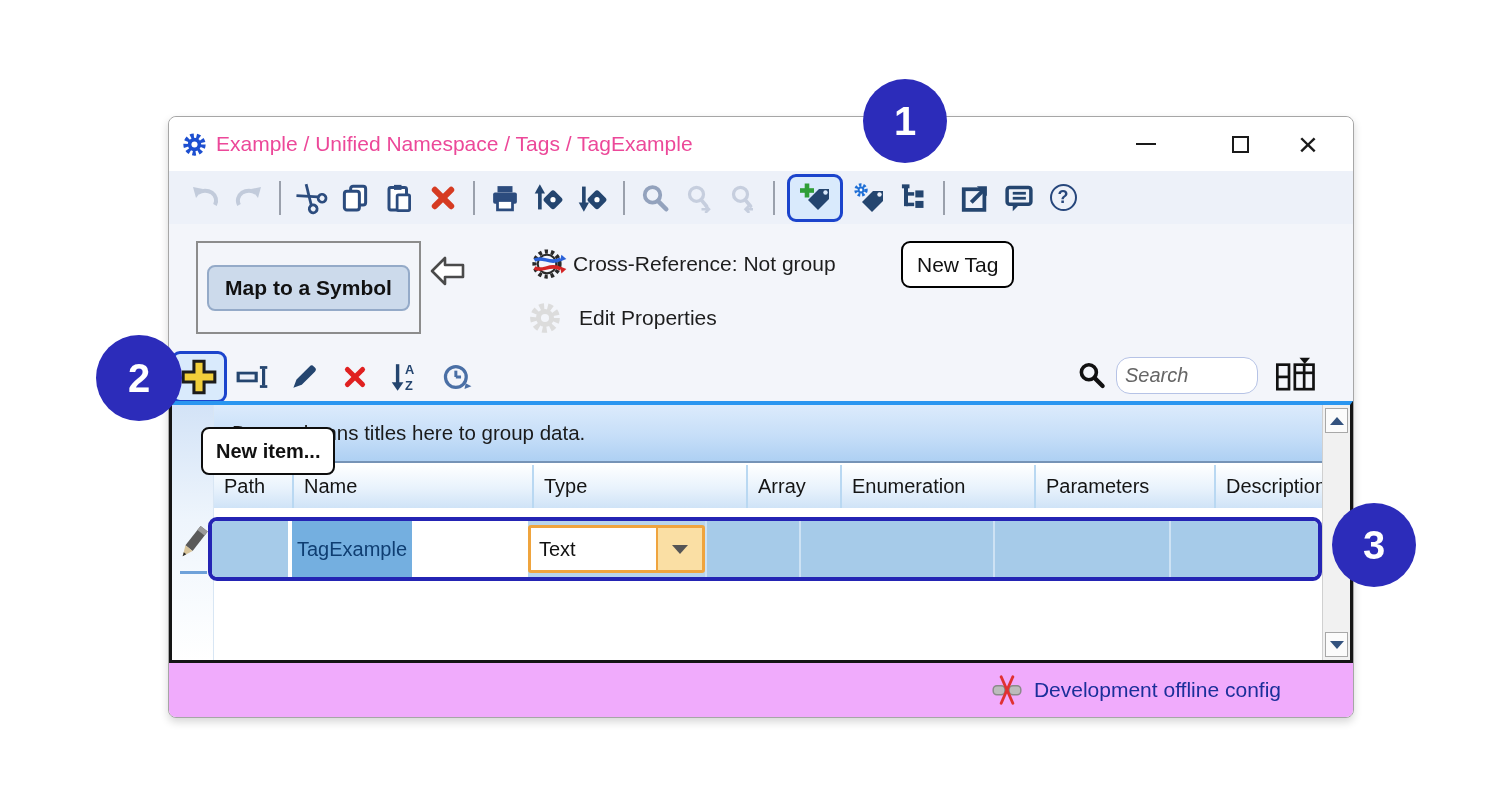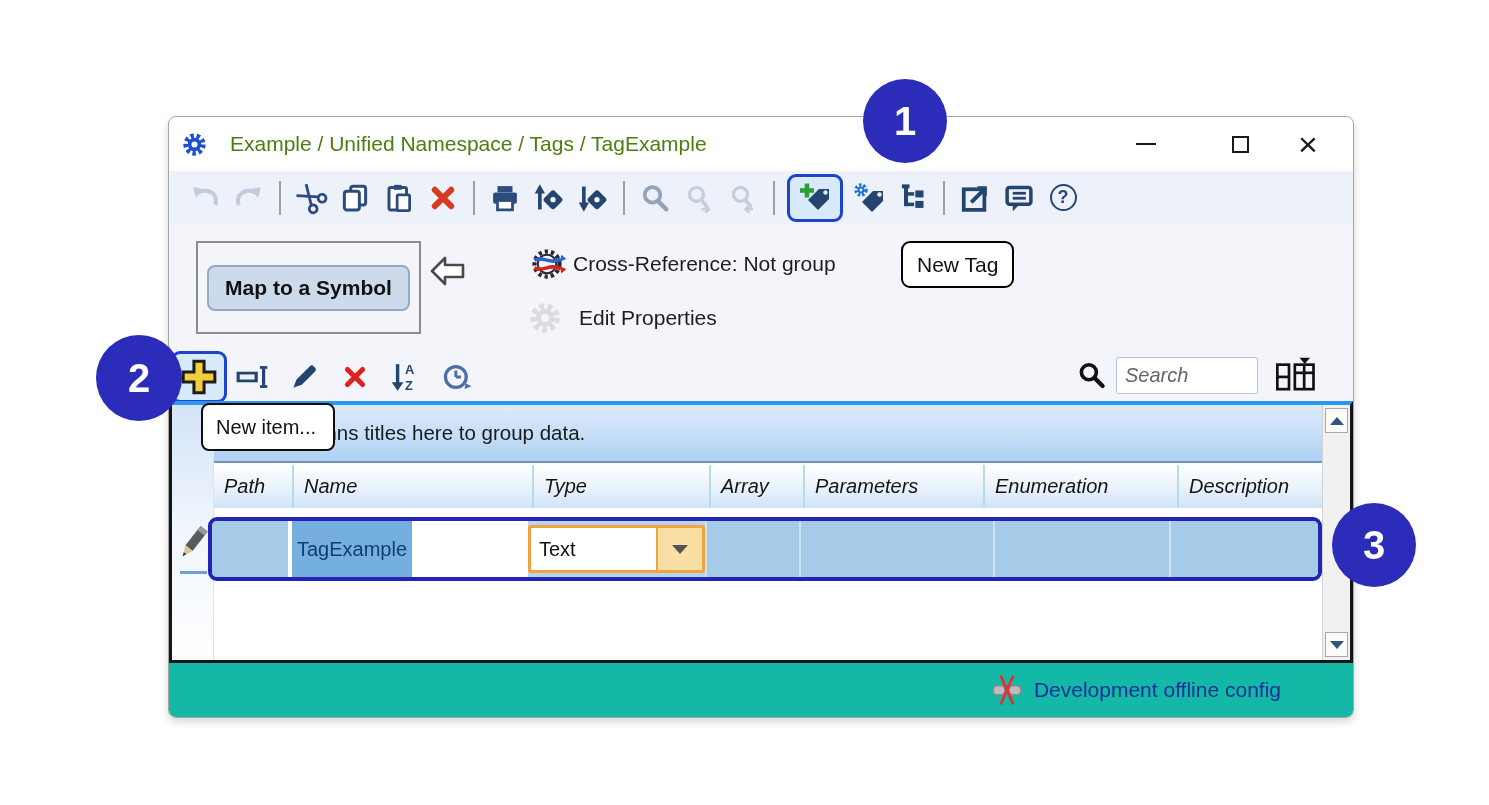--- a/index.html
+++ b/index.html
@@ -8,21 +8,21 @@
   .stage { position:relative; width:1489px; height:805px; }
 
   
   .window { position:absolute; left:168px; top:116px; width:1186px; height:602px;
             background:#fff; border:1px solid #a6a6a6; border-radius:8px;
             box-shadow:0 4px 8px rgba(0,0,0,.16); }
 
   
   .titlebar { position:absolute; left:0; top:0; right:0; height:54px; background:#fff;
               border-radius:8px 8px 0 0; display:flex; align-items:center; padding-left:12px; }
-  .title-text { font-size:21px; color:#4d7c0f; margin-left:22px; }
+  .title-text { font-size:21px; color:#ec4899; margin-left:8px; }
   .win-controls { position:absolute; right:0; top:0; height:54px; width:260px; }
   .wc { position:absolute; top:0; height:54px; width:54px; display:flex; align-items:center; justify-content:center; cursor:default; }
   .wc-min { right:180px; } .wc-max { right:86px; } .wc-close { right:18px; }
   .min-glyph { display:block; width:20px; border-top:2.5px solid #1a1a1a; }
   .max-glyph { display:block; width:17px; height:17px; border:2.5px solid #1a1a1a; }
   .close-glyph { font-size:34px; color:#1a1a1a; line-height:1; font-weight:400; }
 
   
   .toolbar { position:absolute; left:0; top:54px; right:0; height:53px; background:#edf1f9;
              display:flex; align-items:center; padding-left:14px; }
@@ -53,48 +53,48 @@
 
   
   .action-plus { position:absolute; left:2px; top:127px; width:56px; height:52px;
                  border:3.5px solid #1c44cc; border-radius:9px; background:#d9eafc;
                  display:flex; align-items:center; justify-content:center; }
   .act { position:absolute; top:132px; width:42px; height:42px; display:flex; align-items:center; justify-content:center; }
   .a-rename { left:63px; } .a-edit { left:114px; } .a-del { left:165px; }
   .a-sort { left:214px; } .a-hist { left:267px; }
   .search-mag { position:absolute; left:908px; top:137px; }
   .search-input { position:absolute; left:947px; top:133px; width:142px; height:37px;
-                  border:1.6px solid #b6c3e6; border-radius:2px; background:#fff;
+                  border:1.6px solid #b6c3e6; border-radius:14px; background:#fff;
                   font-style:italic; font-size:20px; color:#555; padding:0 8px; outline:none;
                   font-family:"Liberation Sans","DejaVu Sans",sans-serif; }
   .search-input::placeholder { color:#666; font-style:italic; }
   .cols-icon { position:absolute; left:1106px; top:130px; }
 
   
   .table-region { position:absolute; left:0; right:0; top:284px; bottom:54px;
                   background:#fff; border:3px solid #151515; border-top:4px solid #2a96f0; }
   .rowheader-strip { position:absolute; left:0; top:0; bottom:0; width:42px;
                      background:linear-gradient(180deg,#d3e3f7 0%,#eef5fc 45%,#ffffff 100%);
                      border-right:1px solid #d8e6f4; }
   .group-band { position:absolute; left:42px; right:28px; top:0; height:58px;
                 background:linear-gradient(180deg,#dcebfc 0%,#c6def8 55%,#aed0f3 100%);
                 border-bottom:2px solid #7593b6; overflow:hidden; }
   .group-hint { position:absolute; left:18px; top:0; height:56px; line-height:56px;
                 font-size:20.5px; color:#1a1a1a; white-space:nowrap; }
   .conclude-hint { position:absolute; left:478px; top:0; height:56px; line-height:56px;
                    font-size:20.5px; color:#1a1a1a; white-space:nowrap; }
-  .newitem-tip { position:absolute; left:32px; top:286px; width:134px; height:48px;
+  .newitem-tip { position:absolute; left:32px; top:310px; width:134px; height:48px;
                  background:#fff; border:2.6px solid #0d0d0d; border-radius:8px;
                  display:flex; align-items:center; font-size:20px; color:#111;
-                 padding-left:13px; z-index:6; }
-  .header-row { position:absolute; left:42px; right:28px; top:60px; height:43px; display:flex;font-style:italic; }
+                 padding-left:13px; z-index:6;font-weight:bold; }
+  .header-row { position:absolute; left:42px; right:28px; top:60px; height:43px; display:flex; }
   .hcell { background:linear-gradient(180deg,#feffff 0%,#e8f2fc 55%,#cfe3f7 100%);
            border-right:2px solid #b9d8f2; font-size:20px; color:#151515;
            line-height:43px; padding-left:10px; overflow:hidden; white-space:nowrap; }
-  .hc-path{width:80px;} .hc-name{width:240px;} .hc-type{width:177px;} .hc-array{width:94px;}
+  .hc-path{width:80px;} .hc-name{width:240px;} .hc-type{width:214px;} .hc-array{width:94px;}
   .hc-enum{width:194px;} .hc-params{width:180px;} .hc-desc{flex:1; border-right:none;}
 
   .grid-row { position:absolute; left:36px; top:112px; width:1114px; height:64px;
               border:4px solid #2424b4; border-radius:9px; background:#fff;
               display:flex; overflow:hidden; z-index:4; }
   .cell { height:100%; }
   .c-path { width:76px; background:#a6cbe9; }
   .c-name { width:240px; background:#ffffff; display:flex; align-items:center; padding-left:4px; }
   .name-sel { background:#74afe0; color:#0f3e72; font-size:20px; padding:20px 5px; }
   .c-type { width:177px; background:#b8d5ec; display:flex; align-items:center; justify-content:center; }
@@ -112,21 +112,21 @@
 
   
   .vscroll { position:absolute; right:0; top:0; bottom:0; width:28px; background:#f1f1f1; border-left:1px solid #d0d0d0; }
   .sbtn { position:absolute; left:2px; width:23px; height:25px; background:#fbfbfb; border:1px solid #a8a8a8;
           display:flex; align-items:center; justify-content:center; }
   .sbtn-up { top:3px; } .sbtn-down { bottom:3px; }
   .tri-up { width:0; height:0; border-left:7px solid transparent; border-right:7px solid transparent; border-bottom:8px solid #33527e; }
   .tri-down { width:0; height:0; border-left:7px solid transparent; border-right:7px solid transparent; border-top:8px solid #33527e; }
 
   
-  .statusbar { position:absolute; left:0; right:0; bottom:0; height:54px; background:#14b8a6;
+  .statusbar { position:absolute; left:0; right:0; bottom:0; height:54px; background:#f0abfc;
                border-radius:0 0 7px 7px; display:flex; align-items:center;
                justify-content:flex-end; padding-right:72px; gap:10px; }
   .status-text { font-size:21px; color:#1b2f9a; }
 
   
   .callout { position:absolute; background:#2c2cba; border-radius:50%;
              display:flex; align-items:center; justify-content:center;
              color:#fff; font-weight:bold; font-size:40px; z-index:20; }
   .co-1 { left:863px; top:79px; width:84px; height:84px; }
   .co-2 { left:96px;  top:335px; width:86px; height:86px; }
@@ -457,22 +457,22 @@
 
       <div class="group-band">
         <span class="group-hint">Drag columns titles here to group data.</span>
       </div>
 
       <div class="header-row">
         <div class="hcell hc-path">Path</div>
         <div class="hcell hc-name">Name</div>
         <div class="hcell hc-type">Type</div>
         <div class="hcell hc-array">Array</div>
+        <div class="hcell hc-enum">Enumeration</div>
         <div class="hcell hc-params">Parameters</div>
-        <div class="hcell hc-enum">Enumeration</div>
         <div class="hcell hc-desc">Description</div>
       </div>
 
       <span class="row-pencil">
         <svg width="34" height="44" viewBox="0 0 26 34">
           <g transform="rotate(38 13 17)">
             <rect x="9.5" y="3" width="7" height="19" fill="#5a5a5a"></rect>
             <rect x="9.5" y="3" width="7" height="4" fill="#9a9a9a"></rect>
             <polygon points="9.5,22 16.5,22 13,30" fill="#d8c49a"></polygon>
             <polygon points="11.8,27 14.2,27 13,30" fill="#2a2a2a"></polygon>

